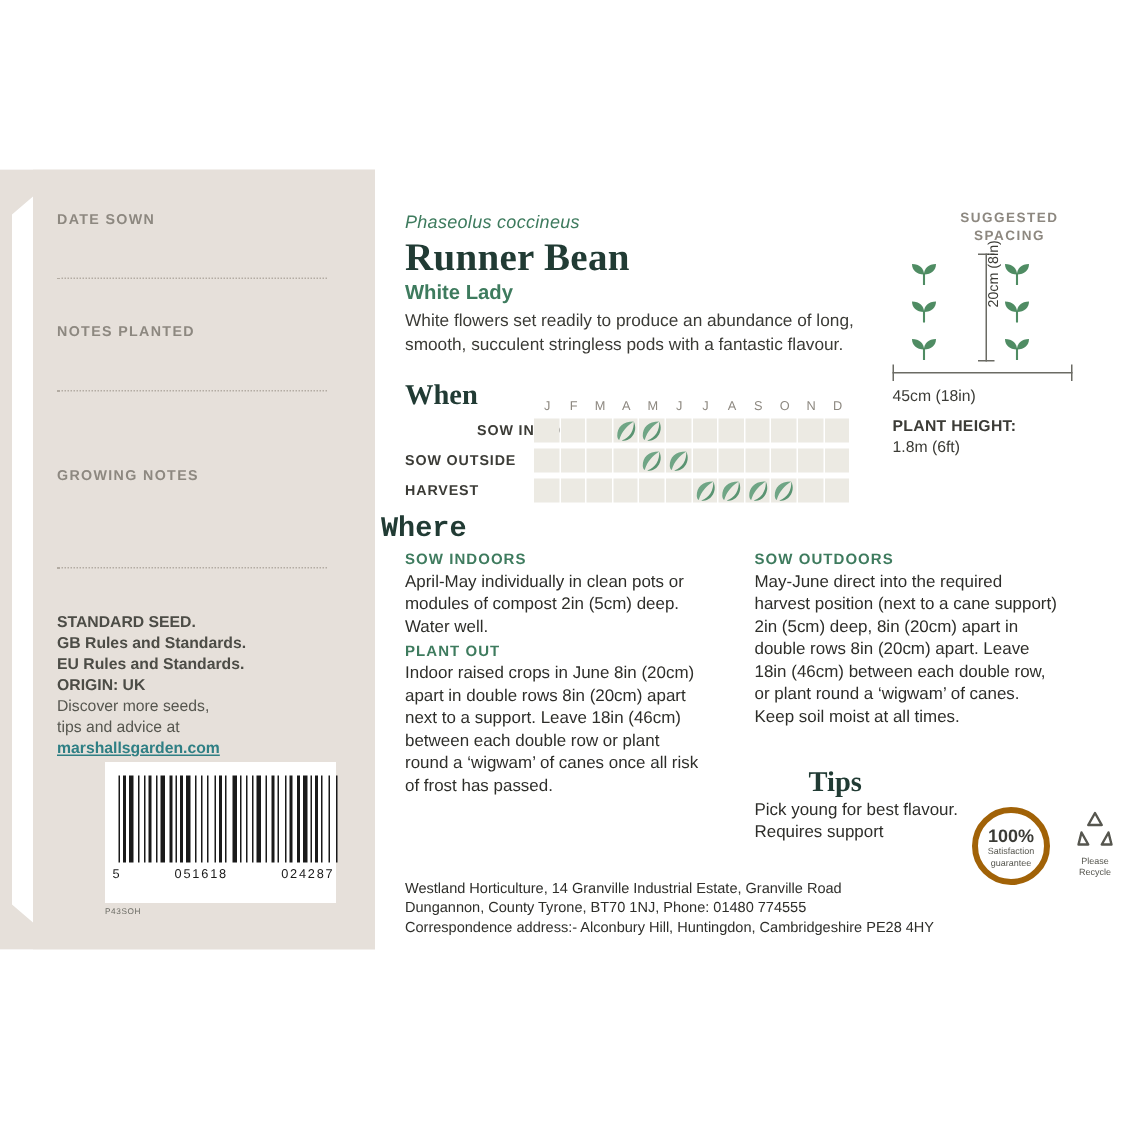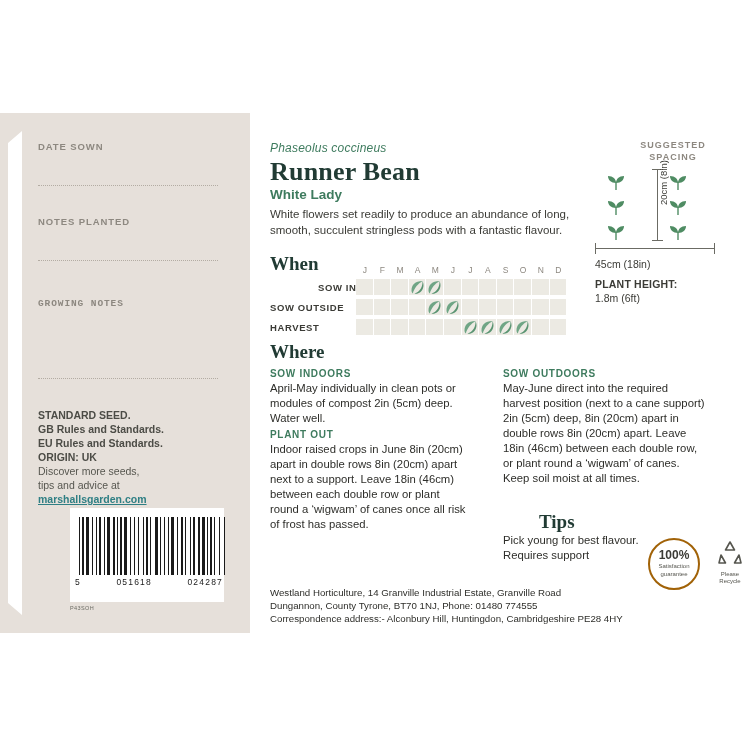--- a/index.html
+++ b/index.html
@@ -322,21 +322,21 @@
   }
 
   
   .badge-guarantee {
     position: absolute;
     left: 398px;
     top: 425px;
     width: 52px;
     height: 52px;
     border-radius: 50%;
-    border: 2px solid #a16207;
+    border: 4px solid #a16207;
     color: #56564f;
     text-align: center;
     font-size: 6px;
     line-height: 8px;
     padding-top: 9px;
     box-sizing: border-box;
   }
   .badge-guarantee .big { font-size: 12px; font-weight: bold; color: #3b3b36; display: block; line-height: 13px;}
   .badge-recycle {
     position: absolute;
@@ -368,21 +368,21 @@
     <div class="left-notch">
       <div class="notch-shape"></div>
     </div>
 
     <div class="field-label" style="left:38px; top:28px;">DATE SOWN</div>
     <div class="dotline" style="top:72px;"></div>
 
     <div class="field-label" style="left:38px; top:103px;">NOTES PLANTED</div>
     <div class="dotline" style="top:147px;"></div>
 
-    <div class="field-label" style="left:38px; top:185px;font-family:Liberation Mono, monospace;">GROWING NOTES</div>
+    <div class="field-label" style="left:38px; top:199px;">GROWING NOTES</div>
     <div class="dotline" style="top:265px;"></div>
 
     <div class="legal-block">
       <div class="bold">STANDARD SEED.</div>
       <div class="bold">GB Rules and Standards.</div>
       <div class="bold">EU Rules and Standards.</div>
       <div class="bold">ORIGIN: UK</div>
       <div>Discover more seeds,</div>
       <div>tips and advice at</div>
       <div class="link">marshallsgarden.com</div>
@@ -598,21 +598,21 @@
         <div class="cell on">
           <svg class="leafmark" viewBox="0 0 15 16">
             <path d="M12.5 2 C5 2 1.5 6 1.5 11.5 C1.5 13 2.2 14 2.8 14.4 C4.5 8.5 8 5 12.5 2 Z" fill="#6fa585"></path>
             <path d="M12.5 2 C12.9 7.5 10 13 4.5 14.6 C7.8 15.5 12.5 13 13.4 7.5 C13.7 5.5 13.2 3.3 12.5 2 Z" fill="#5a9472"></path>
           </svg>
         </div>
         <div class="cell"></div>
         <div class="cell"></div>
       </div>
 
-    <div class="sec-head" style="left:20px; top:228px;">Where</div>
+    <div class="sec-head" style="left:4px; top:228px;font-family:Liberation Mono, monospace;">Where</div>
 
     <div class="sub-head" style="left:20px; top:255px;">SOW INDOORS</div>
     <div class="body-text" style="left:20px; top:268px; width:200px;">April-May individually in clean pots or modules of compost 2in (5cm) deep. Water well.</div>
 
     <div class="sub-head" style="left:20px; top:316px;">PLANT OUT</div>
     <div class="body-text" style="left:20px; top:329px; width:200px;">Indoor raised crops in June 8in (20cm) apart in double rows 8in (20cm) apart next to a support. Leave 18in (46cm) between each double row or plant round a ‘wigwam’ of canes once all risk of frost has passed.</div>
 
     <div class="sub-head" style="left:253px; top:255px;">SOW OUTDOORS</div>
     <div class="body-text" style="left:253px; top:268px; width:205px;">May-June direct into the required harvest position (next to a cane support) 2in (5cm) deep, 8in (20cm) apart in double rows 8in (20cm) apart. Leave 18in (46cm) between each double row, or plant round a ‘wigwam’ of canes. Keep soil moist at all times.</div>
 

